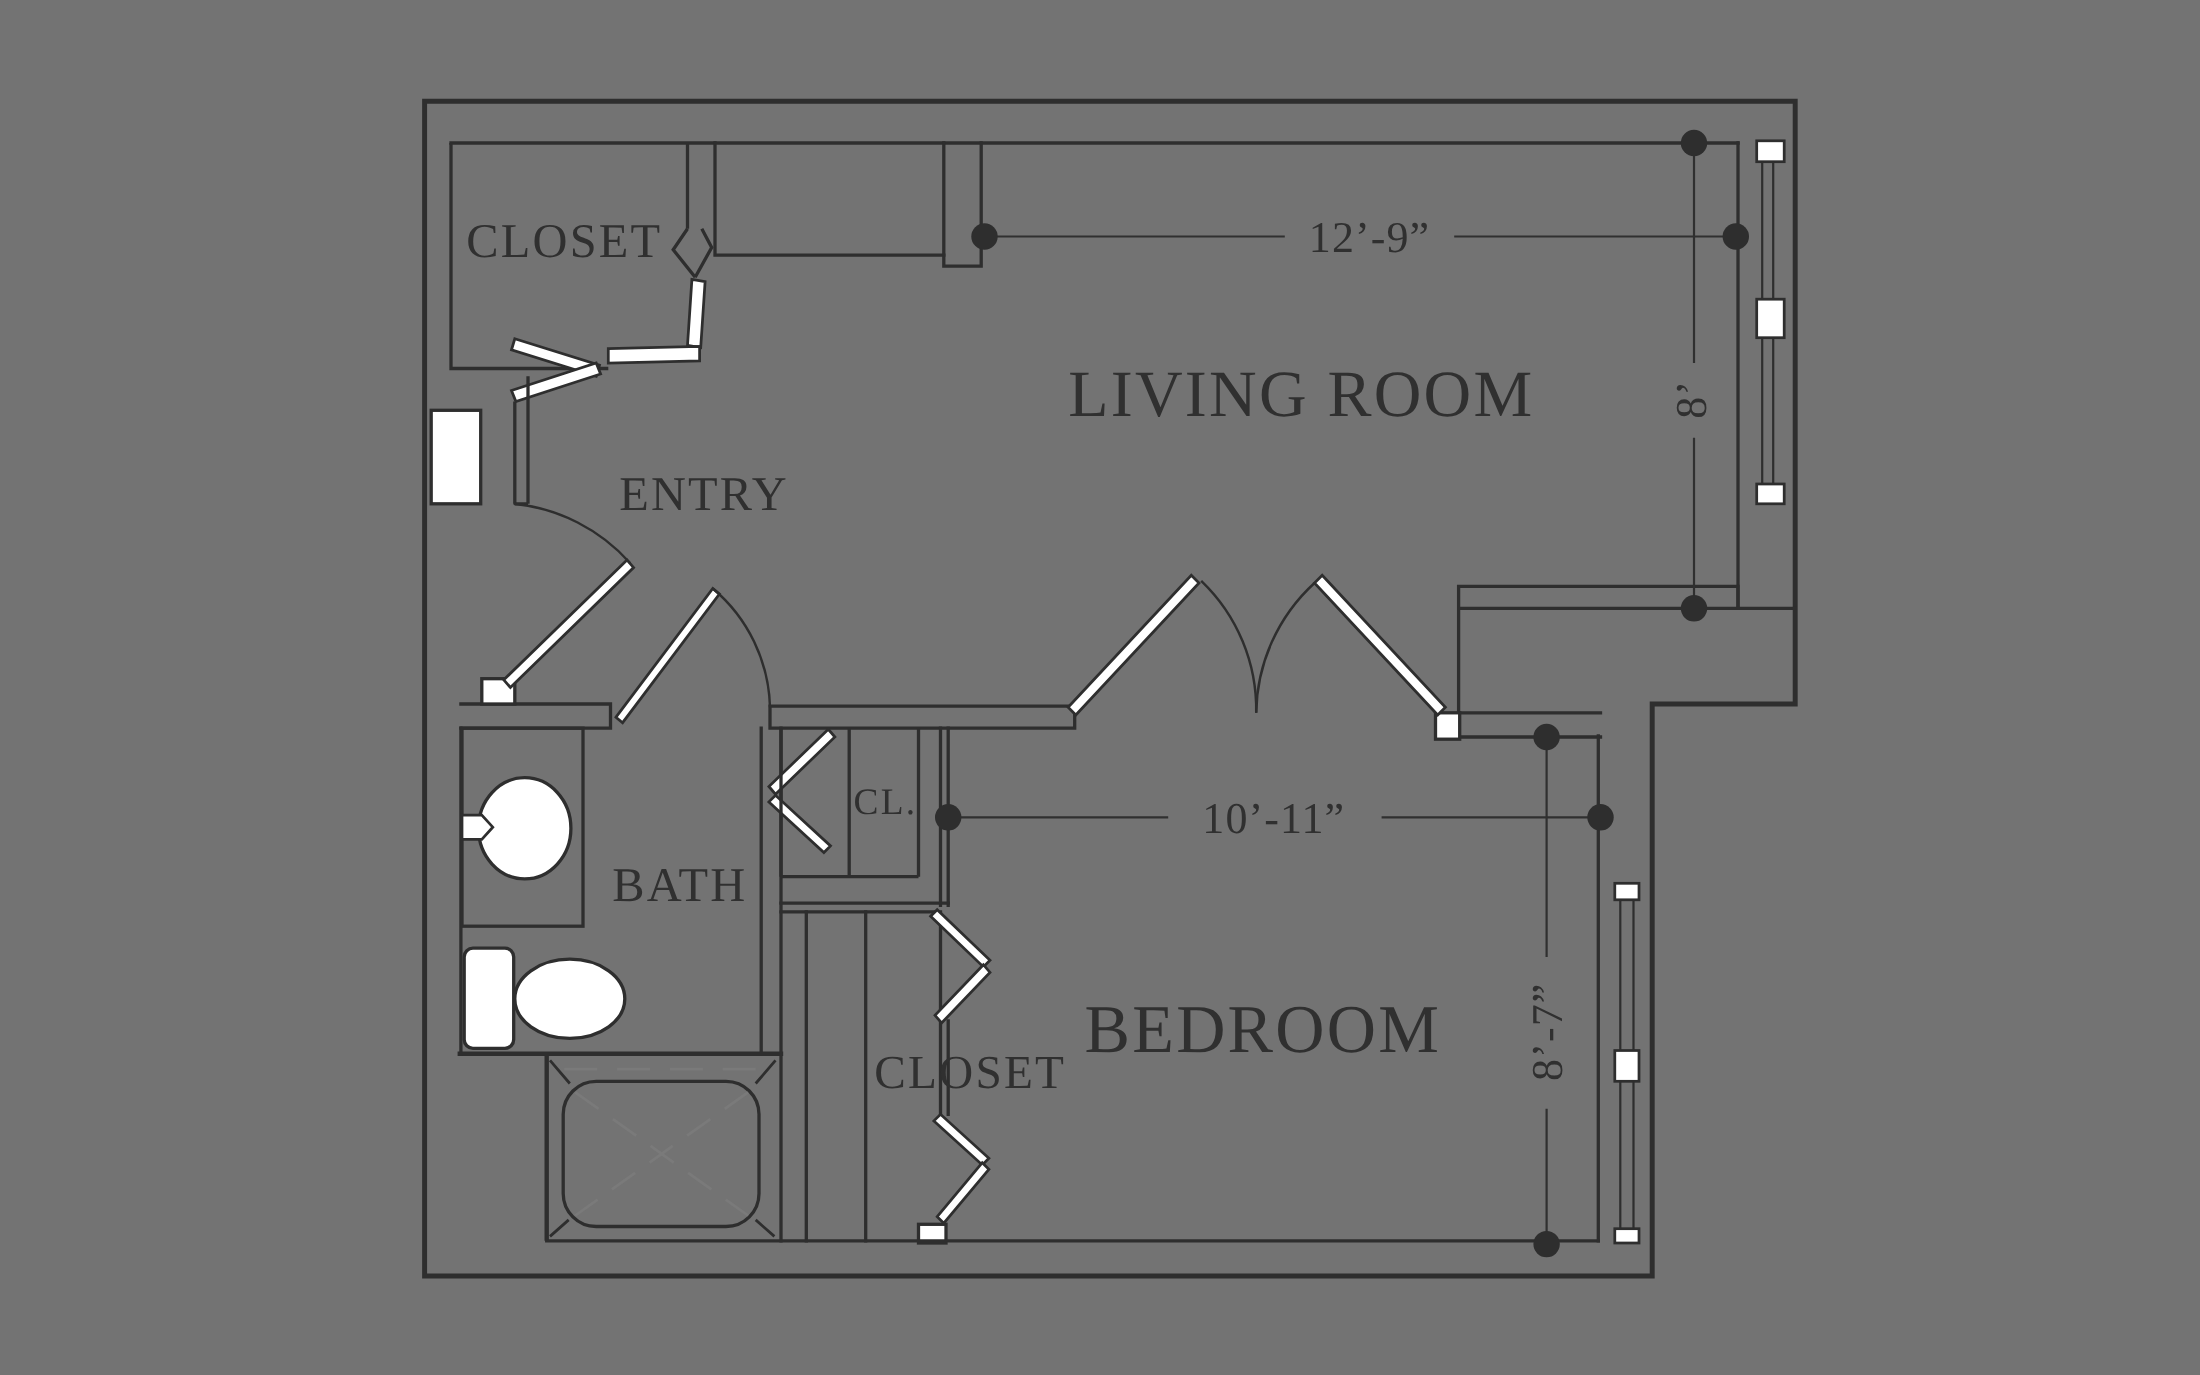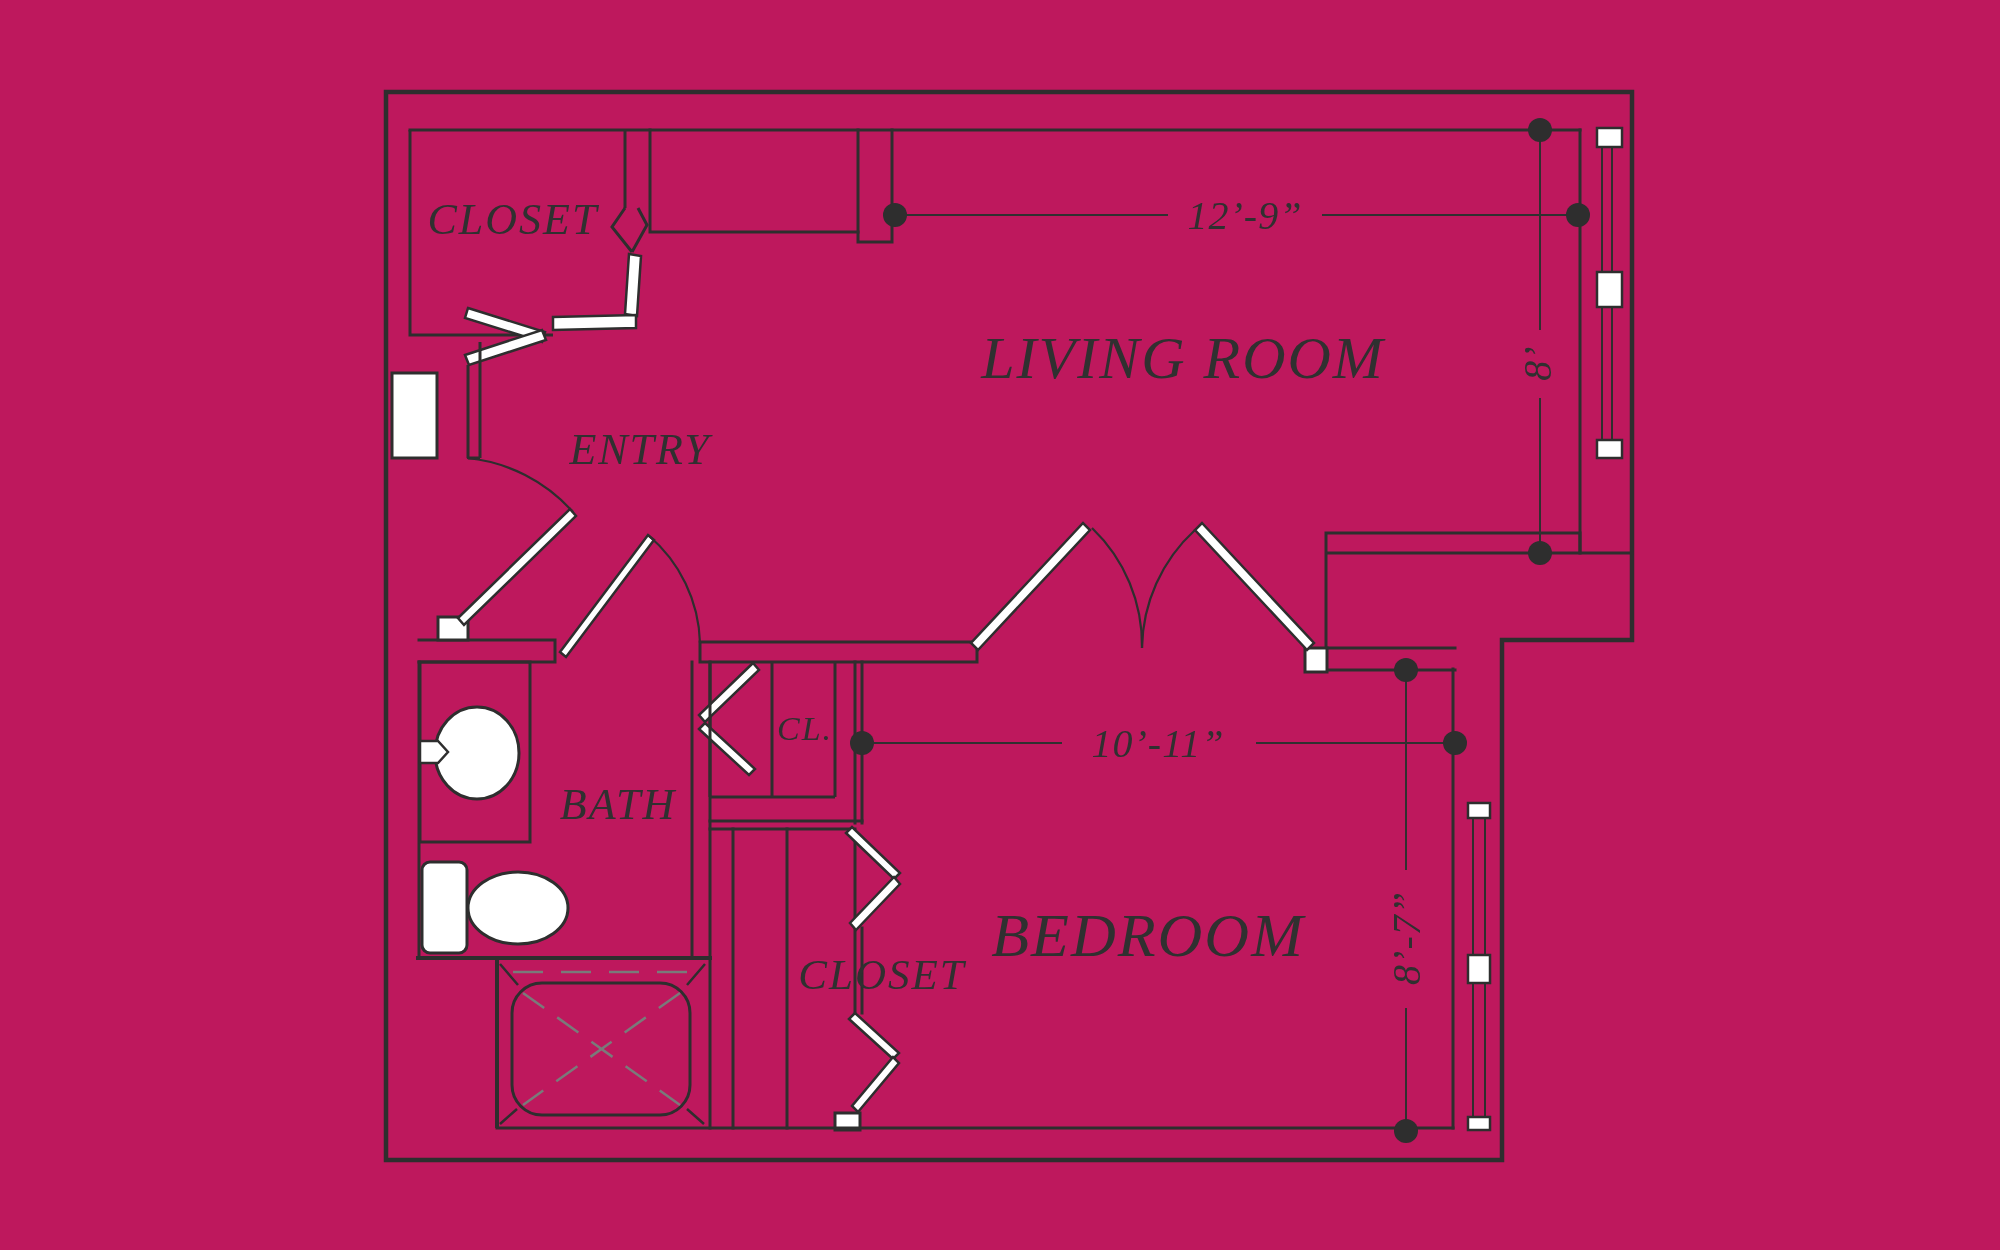--- a/index.html
+++ b/index.html
@@ -1,16 +1,16 @@
 <!DOCTYPE html>
 <html><head>
 <meta charset="utf-8">
 <style>
   html,body{margin:0;padding:0;background:#ffffff;}
-  .page{width:2000px;height:1250px;background:#be185d;position:relative;overflow:hidden;font-style:italic;}
+  .page{width:2000px;height:1250px;background:#737373;position:relative;overflow:hidden;}
   svg{display:block;}
   text{font-family:"Liberation Serif","DejaVu Serif",serif;fill:#303030;}
   .room-label{letter-spacing:2px;}
   .dim-label{letter-spacing:1px;}
 </style>
 </head>
 <body>
 
 <div class="page">
 <svg width="2000" height="1250" viewBox="0 0 2000 1250">

